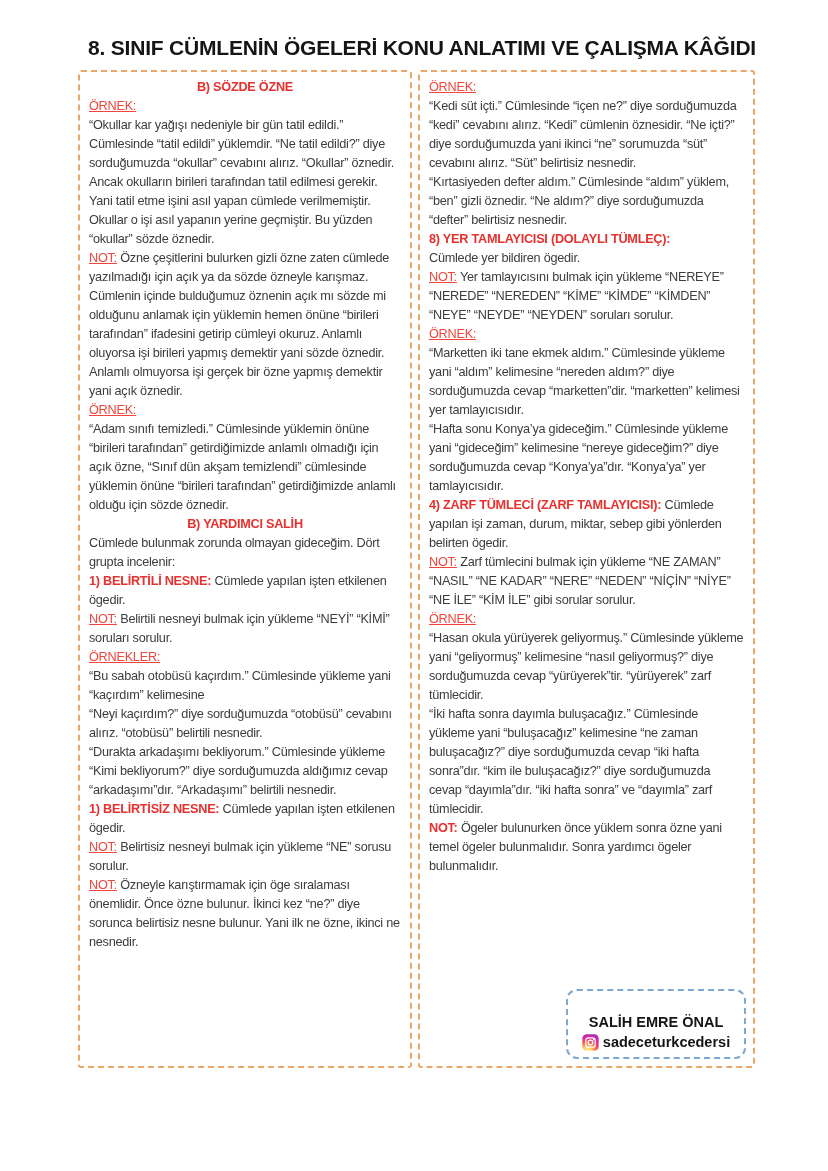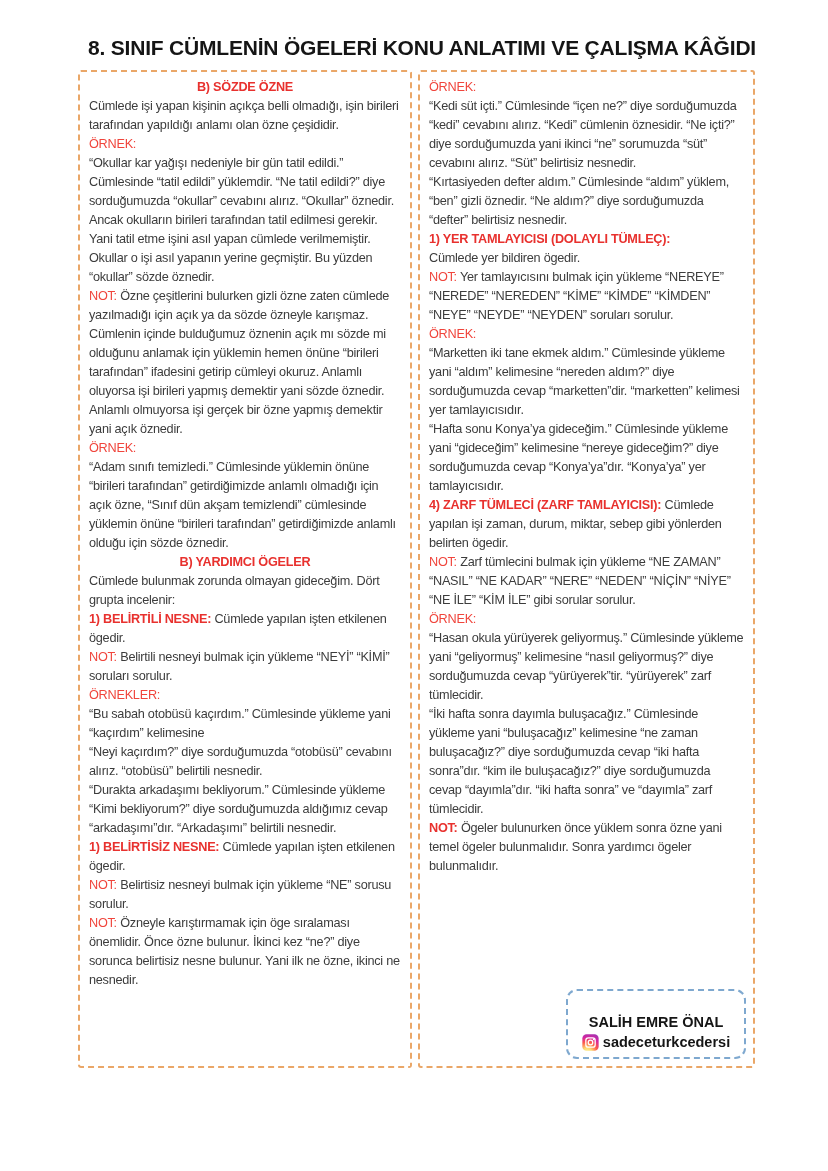--- a/index.html
+++ b/index.html
@@ -19,21 +19,21 @@
     font-size:12.7px; line-height:19px; color:#3c3c3c;
     letter-spacing:-0.25px; overflow:hidden;
   }
   .col-left  { left:78px;  width:334px; }
   .col-right { left:418px; width:337px; }
   .block { margin:0; }
   .block.center  { text-align:center; font-weight:bold; color:#e8312e; }
   .block.heading { font-weight:bold; color:#e8312e; }
   .block.label   { color:#f0453c; }
   .seg-n   { color:#3c3c3c; }
-  .seg-red { color:#f0453c; }
+  .seg-red { color:#f0453c;text-decoration:underline; }
   .seg-redbold { color:#e8312e; font-weight:bold; }
   .badge {
     position:absolute; right:7px; bottom:7px; width:180px; box-sizing:border-box;
     border:2px dashed #7ea8cf; border-radius:11px; background:#ffffff;
     padding:6px 4px 5px 4px; text-align:center; letter-spacing:0;
   }
   .badge-name {
     font-weight:bold; font-size:14.5px; line-height:19px; color:#151515;margin-top:16px;
   }
   .badge-handle {
@@ -44,44 +44,43 @@
 </style>
 </head>
 <body>
 
 <div class="page">
 
   <h1 class="title">8. SINIF CÜMLENİN ÖGELERİ KONU ANLATIMI VE ÇALIŞMA KÂĞIDI</h1>
 
   <div class="col col-left">
       <p class="block center"><span class="seg-redbold">B) SÖZDE ÖZNE</span></p>
-      <p class="block para"><span class="seg-n">Cümlede işi yapan kişinin açıkça belli olmadığı, işin birileri tarafından yapıldığı anlamı olan özne çeşididir.</span></p>
       <p class="block label"><span class="seg-red">ÖRNEK:</span></p>
       <p class="block para"><span class="seg-n">“Okullar kar yağışı nedeniyle bir gün tatil edildi.” Cümlesinde “tatil edildi” yüklemdir. “Ne tatil edildi?” diye sorduğumuzda “okullar” cevabını alırız. “Okullar” öznedir. Ancak okulların birileri tarafından tatil edilmesi gerekir. Yani tatil etme işini asıl yapan cümlede verilmemiştir. Okullar o işi asıl yapanın yerine geçmiştir. Bu yüzden “okullar” sözde öznedir.</span></p>
       <p class="block para"><span class="seg-red">NOT:</span><span class="seg-n"> Özne çeşitlerini bulurken gizli özne zaten cümlede yazılmadığı için açık ya da sözde özneyle karışmaz. Cümlenin içinde bulduğumuz öznenin açık mı sözde mi olduğunu anlamak için yüklemin hemen önüne “birileri tarafından” ifadesini getirip cümleyi okuruz. Anlamlı oluyorsa işi birileri yapmış demektir yani sözde öznedir. Anlamlı olmuyorsa işi gerçek bir özne yapmış demektir yani açık öznedir.</span></p>
       <p class="block label"><span class="seg-red">ÖRNEK:</span></p>
       <p class="block para"><span class="seg-n">“Adam sınıfı temizledi.” Cümlesinde yüklemin önüne “birileri tarafından” getirdiğimizde anlamlı olmadığı için açık özne, “Sınıf dün akşam temizlendi” cümlesinde yüklemin önüne “birileri tarafından” getirdiğimizde anlamlı olduğu için sözde öznedir.</span></p>
-      <p class="block center"><span class="seg-redbold">B) YARDIMCI ÖGELER</span></p>
+      <p class="block center"><span class="seg-redbold">B) YARDIMCI SALİH</span></p>
       <p class="block para"><span class="seg-n">Cümlede bulunmak zorunda olmayan gideceğim. Dört grupta incelenir:</span></p>
       <p class="block para"><span class="seg-redbold">1) BELİRTİLİ NESNE:</span><span class="seg-n"> Cümlede yapılan işten etkilenen ögedir.</span></p>
       <p class="block para"><span class="seg-red">NOT:</span><span class="seg-n"> Belirtili nesneyi bulmak için yükleme “NEYİ” “KİMİ” soruları sorulur.</span></p>
       <p class="block label"><span class="seg-red">ÖRNEKLER:</span></p>
       <p class="block para"><span class="seg-n">“Bu sabah otobüsü kaçırdım.” Cümlesinde yükleme yani “kaçırdım” kelimesine</span></p>
       <p class="block para"><span class="seg-n">“Neyi kaçırdım?” diye sorduğumuzda “otobüsü” cevabını alırız. “otobüsü” belirtili nesnedir.</span></p>
       <p class="block para"><span class="seg-n">“Durakta arkadaşımı bekliyorum.” Cümlesinde yükleme “Kimi bekliyorum?” diye sorduğumuzda aldığımız cevap “arkadaşımı”dır. “Arkadaşımı” belirtili nesnedir.</span></p>
       <p class="block para"><span class="seg-redbold">1) BELİRTİSİZ NESNE:</span><span class="seg-n"> Cümlede yapılan işten etkilenen ögedir.</span></p>
       <p class="block para"><span class="seg-red">NOT:</span><span class="seg-n"> Belirtisiz nesneyi bulmak için yükleme “NE” sorusu sorulur.</span></p>
       <p class="block para"><span class="seg-red">NOT:</span><span class="seg-n"> Özneyle karıştırmamak için öge sıralaması önemlidir. Önce özne bulunur. İkinci kez “ne?” diye sorunca belirtisiz nesne bulunur. Yani ilk ne özne, ikinci ne nesnedir.</span></p>
     </div>
 
   <div class="col col-right">
     <p class="block label"><span class="seg-red">ÖRNEK:</span></p>
       <p class="block para"><span class="seg-n">“Kedi süt içti.” Cümlesinde “içen ne?” diye sorduğumuzda “kedi” cevabını alırız. “Kedi” cümlenin öznesidir. “Ne içti?” diye sorduğumuzda yani ikinci “ne” sorumuzda “süt” cevabını alırız. “Süt” belirtisiz nesnedir.</span></p>
       <p class="block para"><span class="seg-n">“Kırtasiyeden defter aldım.” Cümlesinde “aldım” yüklem, “ben” gizli öznedir. “Ne aldım?” diye sorduğumuzda “defter” belirtisiz nesnedir.</span></p>
-      <p class="block heading"><span class="seg-redbold">1) YER TAMLAYICISI (DOLAYLI TÜMLEÇ):</span></p>
+      <p class="block heading"><span class="seg-redbold">8) YER TAMLAYICISI (DOLAYLI TÜMLEÇ):</span></p>
       <p class="block para"><span class="seg-n">Cümlede yer bildiren ögedir.</span></p>
       <p class="block para"><span class="seg-red">NOT:</span><span class="seg-n"> Yer tamlayıcısını bulmak için yükleme “NEREYE” “NEREDE” “NEREDEN” “KİME” “KİMDE” “KİMDEN” “NEYE” “NEYDE” “NEYDEN” soruları sorulur.</span></p>
       <p class="block label"><span class="seg-red">ÖRNEK:</span></p>
       <p class="block para"><span class="seg-n">“Marketten iki tane ekmek aldım.” Cümlesinde yükleme yani “aldım” kelimesine “nereden aldım?” diye sorduğumuzda cevap “marketten”dir. “marketten” kelimesi yer tamlayıcısıdır.</span></p>
       <p class="block para"><span class="seg-n">“Hafta sonu Konya’ya gideceğim.” Cümlesinde yükleme yani “gideceğim” kelimesine “nereye gideceğim?” diye sorduğumuzda cevap “Konya’ya”dır. “Konya’ya” yer tamlayıcısıdır.</span></p>
       <p class="block para"><span class="seg-redbold">4) ZARF TÜMLECİ (ZARF TAMLAYICISI):</span><span class="seg-n"> Cümlede yapılan işi zaman, durum, miktar, sebep gibi yönlerden belirten ögedir.</span></p>
       <p class="block para"><span class="seg-red">NOT:</span><span class="seg-n"> Zarf tümlecini bulmak için yükleme “NE ZAMAN” “NASIL” “NE KADAR” “NERE” “NEDEN” “NİÇİN” “NİYE” “NE İLE” “KİM İLE” gibi sorular sorulur.</span></p>
       <p class="block label"><span class="seg-red">ÖRNEK:</span></p>
       <p class="block para"><span class="seg-n">“Hasan okula yürüyerek geliyormuş.” Cümlesinde yükleme yani “geliyormuş” kelimesine “nasıl geliyormuş?” diye sorduğumuzda cevap “yürüyerek”tir. “yürüyerek” zarf tümlecidir.</span></p>
       <p class="block para"><span class="seg-n">“İki hafta sonra dayımla buluşacağız.” Cümlesinde yükleme yani “buluşacağız” kelimesine “ne zaman buluşacağız?” diye sorduğumuzda cevap “iki hafta sonra”dır. “kim ile buluşacağız?” diye sorduğumuzda cevap “dayımla”dır. “iki hafta sonra” ve “dayımla” zarf tümlecidir.</span></p>

